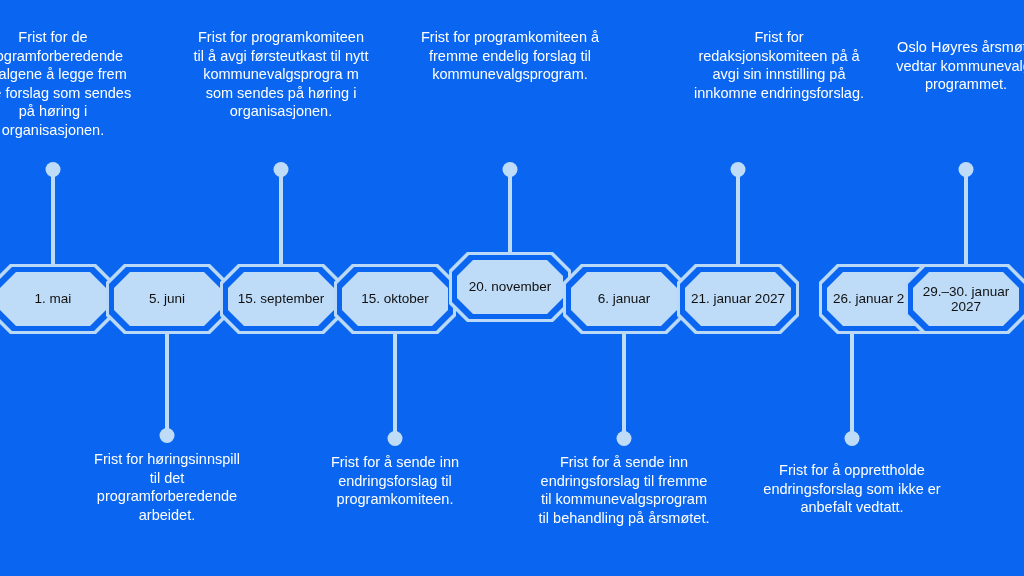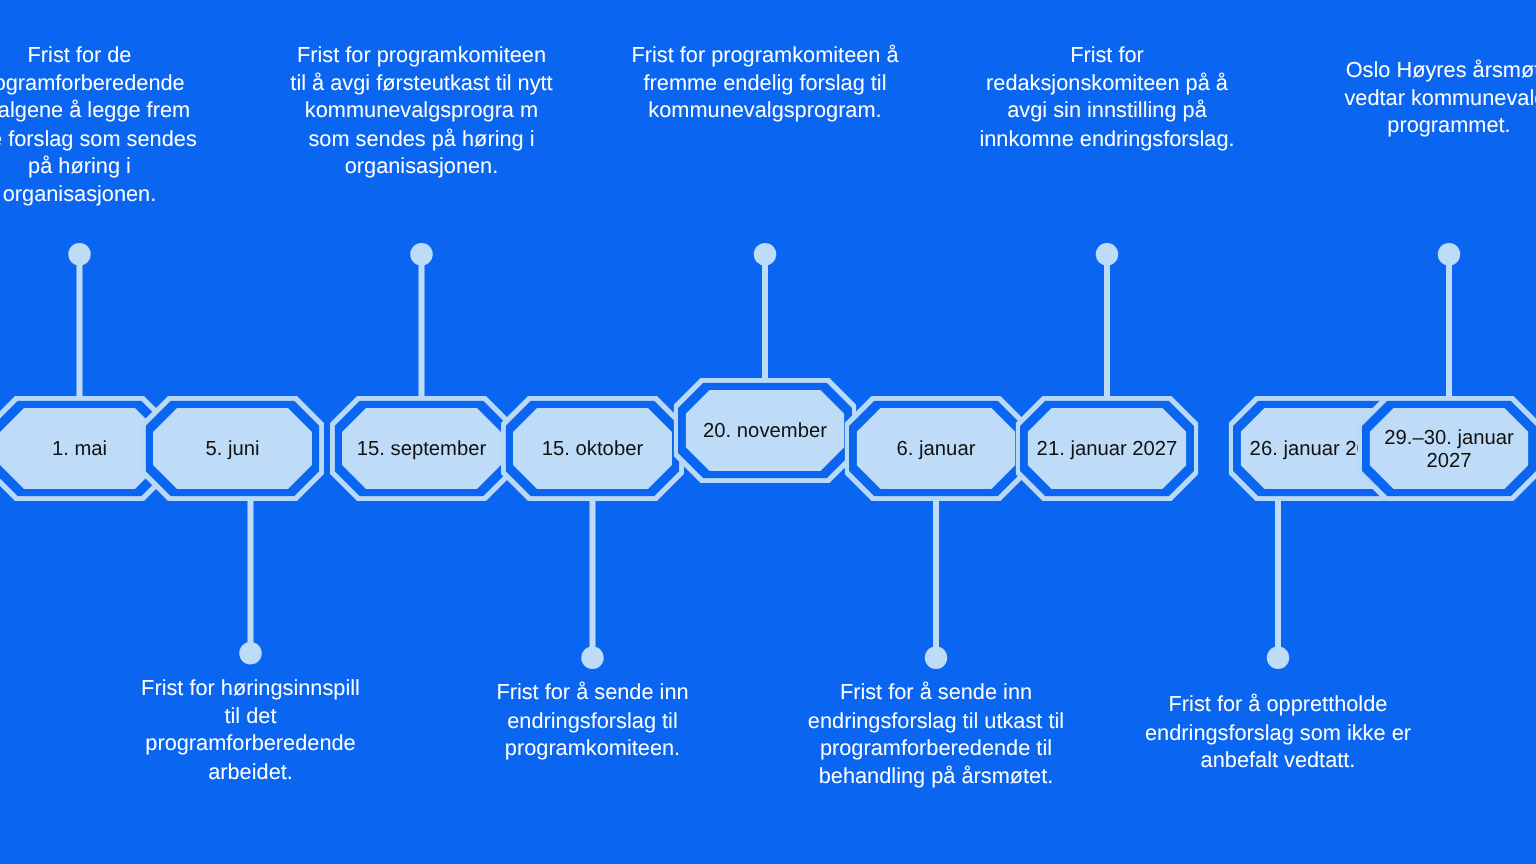--- a/index.html
+++ b/index.html
@@ -116,21 +116,21 @@
       <div class="node" style="left: 53px; top: 272px;">
         <div class="ring"></div>
         <div class="body">
           <div class="date-text">1. mai</div>
         </div>
       </div>
       <div class="caption bottom" style="left: 167px; top: 450px; width: 160px;">Frist for høringsinnspill til det programforberedende arbeidet.</div>
       <div class="connector down" style="left: 167px; top: 325px; height: 112px;">
         <div class="dot"></div>
       </div>
-      <div class="node" style="left: 167px; top: 272px; padding-left: 24px;">
+      <div class="node" style="left: 167px; top: 272px;">
         <div class="ring"></div>
         <div class="body">
           <div class="date-text">5. juni</div>
         </div>
       </div>
       <div class="caption top" style="left: 281px; top: 28px; width: 176px;">Frist for programkomiteen til å avgi førsteutkast til nytt kommunevalgsprogra m som sendes på høring i organisasjonen.</div>
       <div class="connector up" style="left: 281px; top: 168px; height: 106px;">
         <div class="dot"></div>
       </div>
       <div class="node" style="left: 281px; top: 272px;">
@@ -152,31 +152,31 @@
       <div class="caption top" style="left: 510px; top: 28px; width: 180px; text-align: center;">Frist for programkomiteen å fremme endelig forslag til kommunevalgsprogram.</div>
       <div class="connector up" style="left: 510px; top: 168px; height: 106px;">
         <div class="dot"></div>
       </div>
       <div class="node" style="left: 510px; top: 260px;">
         <div class="ring"></div>
         <div class="body">
           <div class="date-text">20. november</div>
         </div>
       </div>
-      <div class="caption bottom" style="left: 624px; top: 453px; width: 175px;">Frist for å sende inn endringsforslag til utkast til programforberedende til behandling på årsmøtet.</div>
+      <div class="caption bottom" style="left: 624px; top: 453px; width: 175px;">Frist for å sende inn endringsforslag til fremme til kommunevalgsprogram til behandling på årsmøtet.</div>
       <div class="connector down" style="left: 624px; top: 325px; height: 115px;">
         <div class="dot"></div>
       </div>
       <div class="node" style="left: 624px; top: 272px;">
         <div class="ring"></div>
         <div class="body">
           <div class="date-text">6. januar</div>
         </div>
       </div>
-      <div class="caption top" style="left: 738px; top: 28px; width: 180px;">Frist for redaksjonskomiteen på å avgi sin innstilling på innkomne endringsforslag.</div>
+      <div class="caption top" style="left: 779px; top: 28px; width: 180px;">Frist for redaksjonskomiteen på å avgi sin innstilling på innkomne endringsforslag.</div>
       <div class="connector up" style="left: 738px; top: 168px; height: 106px;">
         <div class="dot"></div>
       </div>
       <div class="node" style="left: 738px; top: 272px;">
         <div class="ring"></div>
         <div class="body">
           <div class="date-text">21. januar 2027</div>
         </div>
       </div>
       <div class="caption bottom" style="left: 852px; top: 461px; width: 180px;">Frist for å opprettholde endringsforslag som ikke er anbefalt vedtatt.</div>

